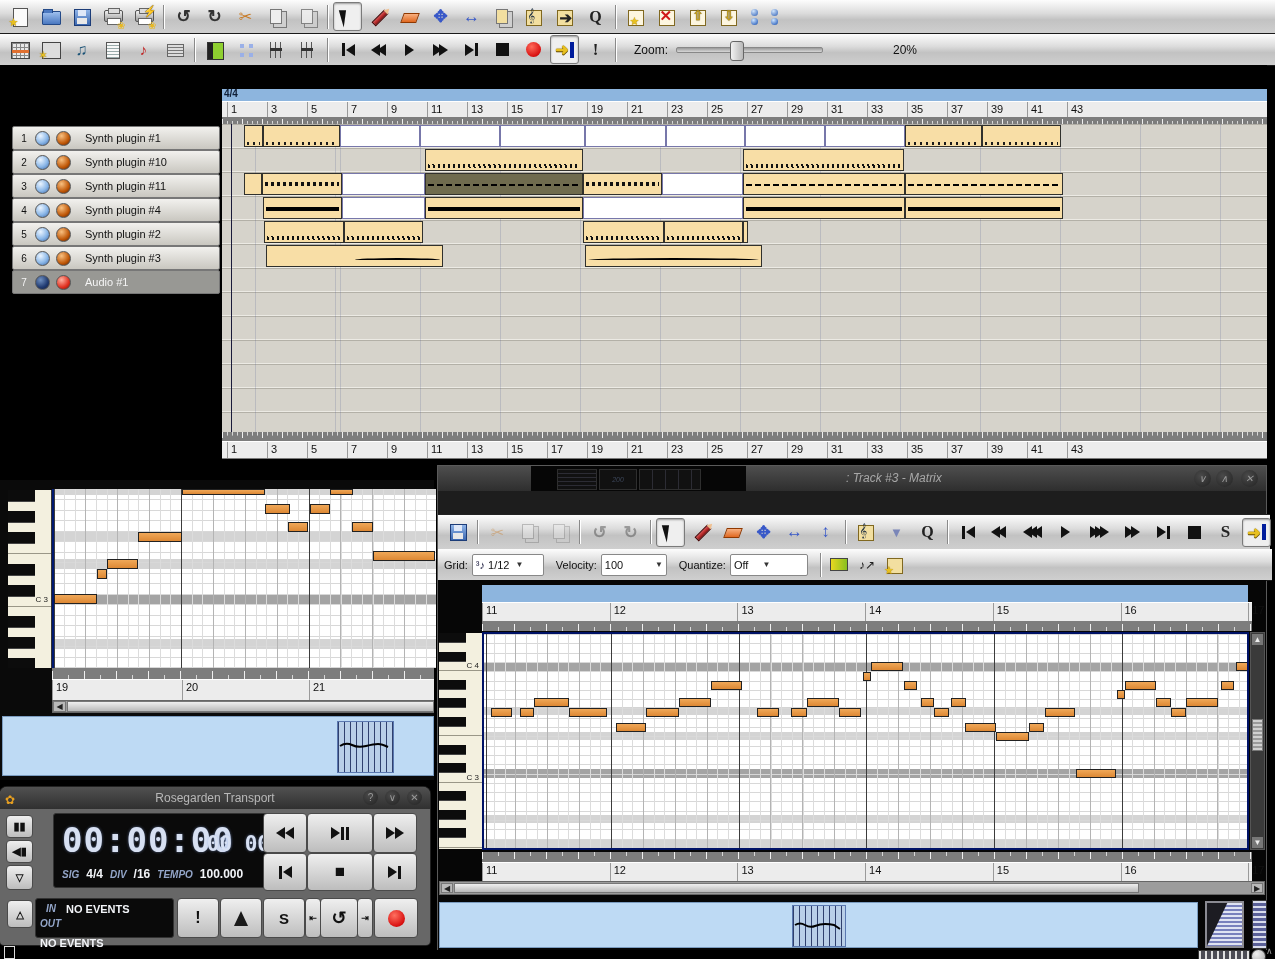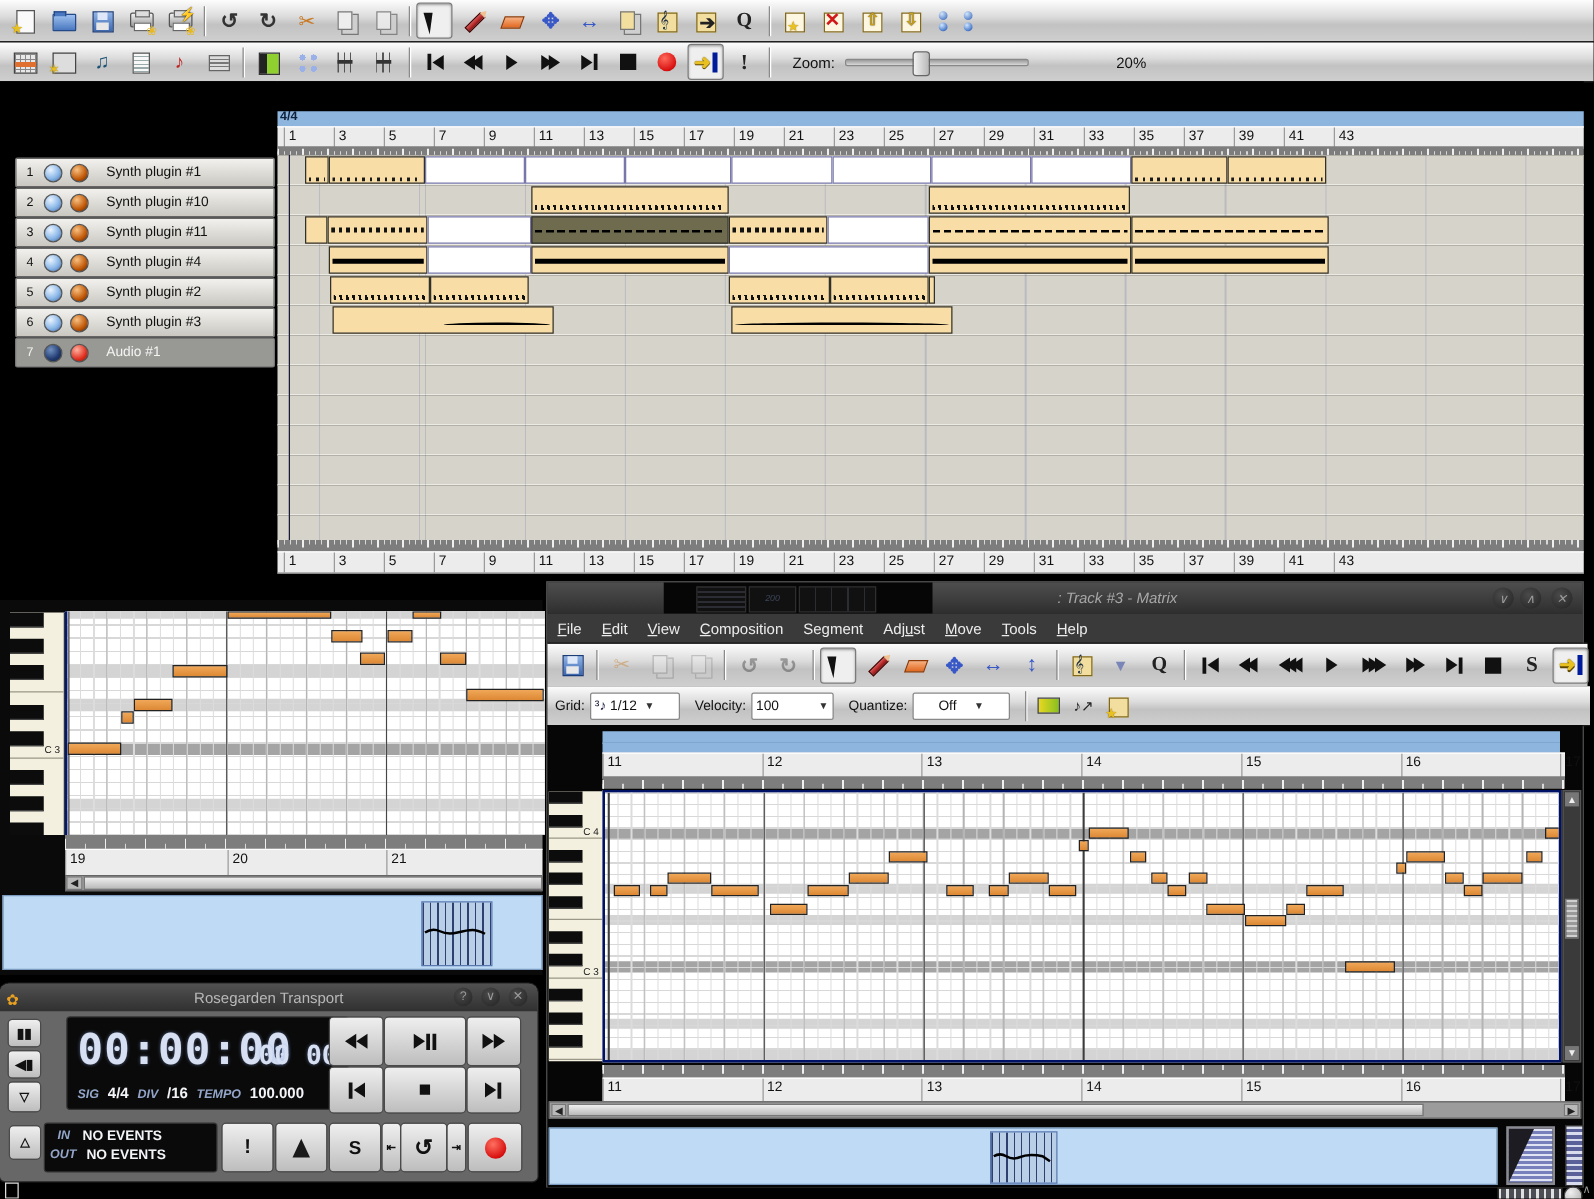--- a/index.html
+++ b/index.html
@@ -707,21 +707,21 @@
     <div class="t-btn" style="left:373px;top:66px;width:42px;height:36px;">
         <span class="tri-r"></span>
         <span class="bar-i"></span>
       </div>
 
     <div class="lcd" style="left:35px;top:111px;width:137px;height:38px;">
       <div style="position:absolute;left:10px;top:4px;display:flex;gap:10px;">
           <span class="ital">IN</span>
           <span class="val" style="font-size:11px;">NO EVENTS</span>
         </div>
-      <div style="position:absolute;left:4px;top:19px;display:flex;gap:8px;">
+      <div style="position:absolute;left:4px;top:19px;display:flex;gap:8px;flex-direction:column;">
           <span class="ital">OUT</span>
           <span class="val" style="font-size:11px;">NO EVENTS</span>
         </div>
     </div>
     <div class="t-btn" style="left:177px;top:111px;width:40px;height:38px;font-size:16px;">!</div>
     <div class="t-btn" style="left:220px;top:111px;width:40px;height:38px;">
         <span class="metro"></span>
       </div>
     <div class="t-btn" style="left:263px;top:111px;width:40px;height:38px;font-size:15px;">S</div>
     <div class="t-btn" style="left:305px;top:111px;width:14px;height:38px;font-size:9px;padding:0;">⇤</div>
@@ -739,31 +739,20 @@
       <span class="abs" style="left:408px;top:5px;">: Track #3 - Matrix</span>
       <div class="abs" style="left:93px;top:0;width:215px;height:25px;background:#060606;">
         <div class="thumbwin" style="left:26px;width:38px;background-image:repeating-linear-gradient(#0000 0 3px,#2c2c34 3px 4px);"></div>
         <div class="thumbwin" style="left:68px;width:36px;color:#3c465a;font-size:7px;text-align:center;line-height:19px;">200</div>
         <div class="thumbwin" style="left:108px;width:60px;background-image:repeating-linear-gradient(90deg,#0000 0 12px,#2c2c34 12px 13px);"></div>
       </div>
       <span class="wbtn" style="right:55px;">∨</span>
       <span class="wbtn" style="right:33px;">∧</span>
       <span class="wbtn" style="right:8px;">✕</span>
     </div>
-    <div class="mmenu" id="matrix-menu">
-        <div class="mi"><u>F</u>ile</div>
-        <div class="mi"><u>E</u>dit</div>
-        <div class="mi"><u>V</u>iew</div>
-        <div class="mi"><u>C</u>omposition</div>
-        <div class="mi">Se<u>g</u>ment</div>
-        <div class="mi">Adj<u>u</u>st</div>
-        <div class="mi"><u>M</u>ove</div>
-        <div class="mi"><u>T</u>ools</div>
-        <div class="mi"><u>H</u>elp</div>
-      </div>
     <div class="tbar" id="matrix-toolbar" style="left:0;top:48px;width:828px;height:34px;padding-left:4px;border-top:1px solid #222;">
         <div class="tb-btn">
           <span class="ic">
             <span class="ic-floppy"></span>
           </span>
         </div>
         <div class="tb-sep"></div>
         <div class="tb-btn disabled">
           <span class="ic-scissors">✂</span>
         </div>
@@ -866,21 +855,21 @@
       <span class="lbl">Grid:</span>
       <div class="combo" style="width:64px;">
         <span style="color:#224;">³♪</span>&nbsp;
         <span>1/12</span><span class="carr">▼</span></div>
       <span class="lbl" style="margin-left:8px;">Velocity:</span>
       <div class="combo" style="width:58px;">
           <span>100</span>
           <span class="carr" style="margin-left:auto;">▼</span>
         </div>
       <span class="lbl" style="margin-left:8px;">Quantize:</span>
-      <div class="combo" style="width:70px;justify-content:center;">
+      <div class="combo" style="width:70px;">
           <span>Off</span>
           <span class="carr" style="margin-left:14px;">▼</span>
         </div>
       <div class="tb-sep" style="margin-left:8px;"></div>
       <div class="tb-btn small">
           <span style="width:16px;height:11px;background:linear-gradient(90deg,#e8d820,#88c020);border:1px solid #444;"></span>
         </div>
       <div class="tb-btn small">
           <span style="font-size:12px;">♪↗</span>
         </div>

